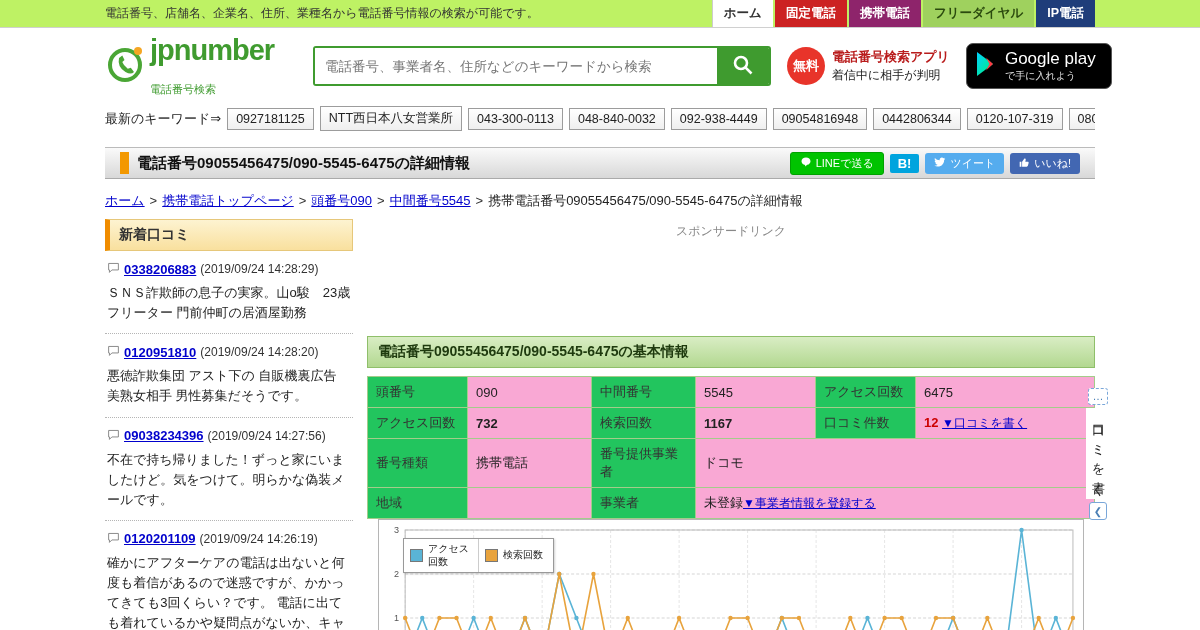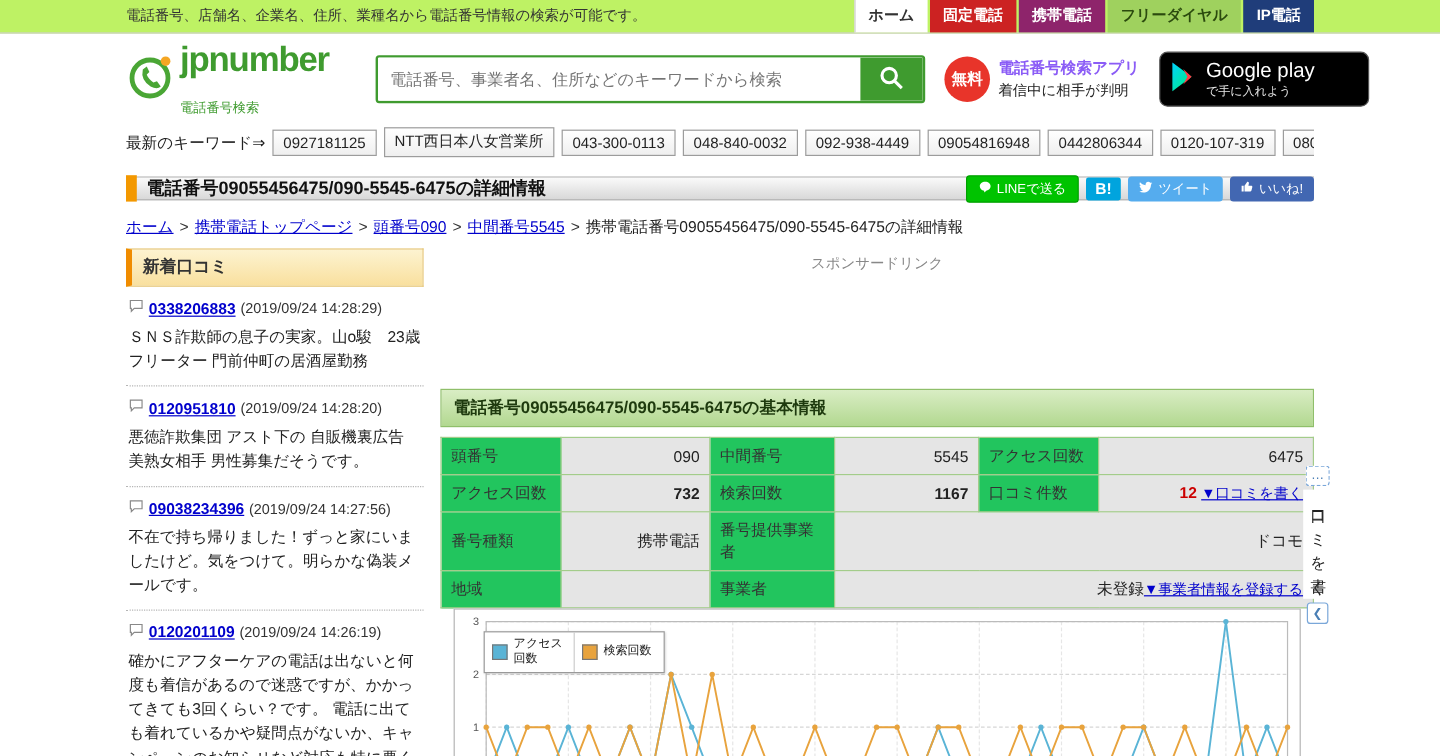--- a/index.html
+++ b/index.html
@@ -25,34 +25,34 @@
   .logo { display:flex; align-items:center; gap:5px; width:192px; flex-shrink:0; }
   .logo-texts { display:flex; flex-direction:column; }
   .logo-name { font-size:29px; font-weight:bold; color:#3f9b2f; letter-spacing:-1px; line-height:1; }
   .logo-sub { font-size:11px; color:#3f9b2f; text-align:left; margin-top:17px; }
   .searchbox { display:flex; border:2px solid #3f9b2f; border-radius:3px; overflow:hidden; width:458px; height:40px; flex-shrink:0; background:#fff; }
   .search-input { flex:1; border:none; outline:none; padding:0 10px; font-size:13.5px; color:#333; font-family:inherit; }
   .search-btn { width:52px; background:#3f9b2f; border:none; display:flex; align-items:center; justify-content:center; cursor:pointer; }
   .app-promo { display:flex; align-items:center; gap:7px; flex-shrink:0; }
   .free-badge { width:38px; height:38px; border-radius:50%; background:#e8342a; color:#fff; font-size:13px; font-weight:bold; display:flex; align-items:center; justify-content:center; flex-shrink:0; }
   .app-text { line-height:1.45; }
-  .app-line1 { font-size:13px; font-weight:bold; color:#8b5cf6; }
+  .app-line1 { font-size:13px; font-weight:bold; color:#b91c1c; }
   .app-line2 { font-size:12px; color:#222; }
-  .gplay { width:175px; height:46px; background:#000; border:1px solid #555; border-radius:7px; display:flex; align-items:center; gap:9px; padding:0 9px; cursor:pointer; flex-shrink:0; }
+  .gplay { width:146px; height:46px; background:#000; border:1px solid #555; border-radius:7px; display:flex; align-items:center; gap:9px; padding:0 9px; cursor:pointer; flex-shrink:0; }
   .gplay-texts { display:flex; flex-direction:column; color:#fff; }
   .gplay-line1 { font-size:17px; line-height:1.15; }
   .gplay-line2 { font-size:10px; color:#e5e5e5; }
 
   
   .keywords { display:flex; align-items:center; gap:6px; padding:4px 0 10px; font-size:13px; color:#222; white-space:nowrap; overflow:hidden; }
   .kw-label { flex-shrink:0; }
   .kw-item { border:1px solid #9c9c9c; padding:3px 8px; background:linear-gradient(#ffffff,#efefef); color:#222; font-size:12.5px; flex-shrink:0; text-decoration:none; }
 
   
-  .titlebar { display:flex; align-items:center; gap:8px; background:linear-gradient(#fafafa,#d8d8d8); border-top:1px solid #bbb; border-bottom:1px solid #aaa; height:20px; padding:0 0; margin-top:6px; }
+  .titlebar { display:flex; align-items:center; gap:8px; background:linear-gradient(#fafafa,#d8d8d8); border-top:1px solid #bbb; border-bottom:1px solid #aaa; height:32px; padding:0 15px; margin-top:6px; }
   .title-accent { width:9px; height:22px; background:#f39800; flex-shrink:0; }
   .page-title { font-size:15px; font-weight:bold; color:#111; flex:1; white-space:nowrap; overflow:hidden; }
   .social { display:flex; gap:6px; align-items:center; flex-shrink:0; }
   .btn-line { background:#00c300; color:#fff; font-size:11px; padding:3px 9px; border-radius:3px; display:flex; align-items:center; gap:4px; border:1px solid #00a000; }
   .btn-hatena { background:#00a4de; color:#fff; font-size:13px; font-weight:bold; padding:2px 8px; border-radius:2px; }
   .btn-tweet { background:#55acee; color:#fff; font-size:11px; padding:3px 9px; border-radius:3px; display:flex; align-items:center; gap:4px; }
   .btn-like { background:#4267b2; color:#fff; font-size:11px; padding:3px 9px; border-radius:3px; display:flex; align-items:center; gap:4px; }
 
   
   .breadcrumb { padding:13px 0 9px; font-size:13px; color:#222; white-space:nowrap; overflow:hidden; }
@@ -71,21 +71,21 @@
   .cmt-num { color:#0000cc; font-weight:bold; text-decoration:underline; font-size:13px; }
   .cmt-date { color:#333; font-size:12px; }
   .cmt-text { font-size:13px; color:#222; line-height:1.55; margin-top:5px; }
 
   
   .sponsored { text-align:center; color:#888; font-size:12px; padding:4px 0 96px; }
   .info-header { background:linear-gradient(#d9edc4,#b2d890); border:1px solid #8fbf6a; padding:6px 10px; font-size:14px; font-weight:bold; color:#1e3a0e; }
   .info-table { width:100%; border-collapse:collapse; margin-top:8px; font-size:13px; }
   .info-table td { border:1px solid #a3cc8a; padding:6px 8px; height:17px; }
   td.lbl { background:#22c55e; color:#333; }
-  td.val { background:#e5e5e5; color:#222;text-align:right; }
+  td.val { background:#f9a8d4; color:#222; }
   .red { color:#cc0000; font-weight:bold; }
   a.tbl-link { color:#0000cc; text-decoration:underline; font-size:12px; }
   .chart-title { text-align:center; color:#777; font-size:12px; padding:7px 0 3px; }
   .chart-box { position:relative; border:1px solid #b5b5b5; background:#fff; height:170px; width:calc(100% - 22px); margin:0 auto; }
   .chart-box svg { width:100%; height:100%; display:block; }
   .legend { position:absolute; top:18px; left:24px; display:flex; border:1px solid #999; background:#fff; box-shadow:1px 1px 2px rgba(0,0,0,.18); }
   .legend-item { display:flex; align-items:center; gap:5px; padding:4px 6px; border-right:1px solid #ccc; }
   .legend-item:last-child { border-right:none; }
   .legend-swatch { width:13px; height:13px; border:1px solid #777; flex-shrink:0; }
   .legend-label { font-size:10px; color:#222; width:44px; line-height:1.25; }

